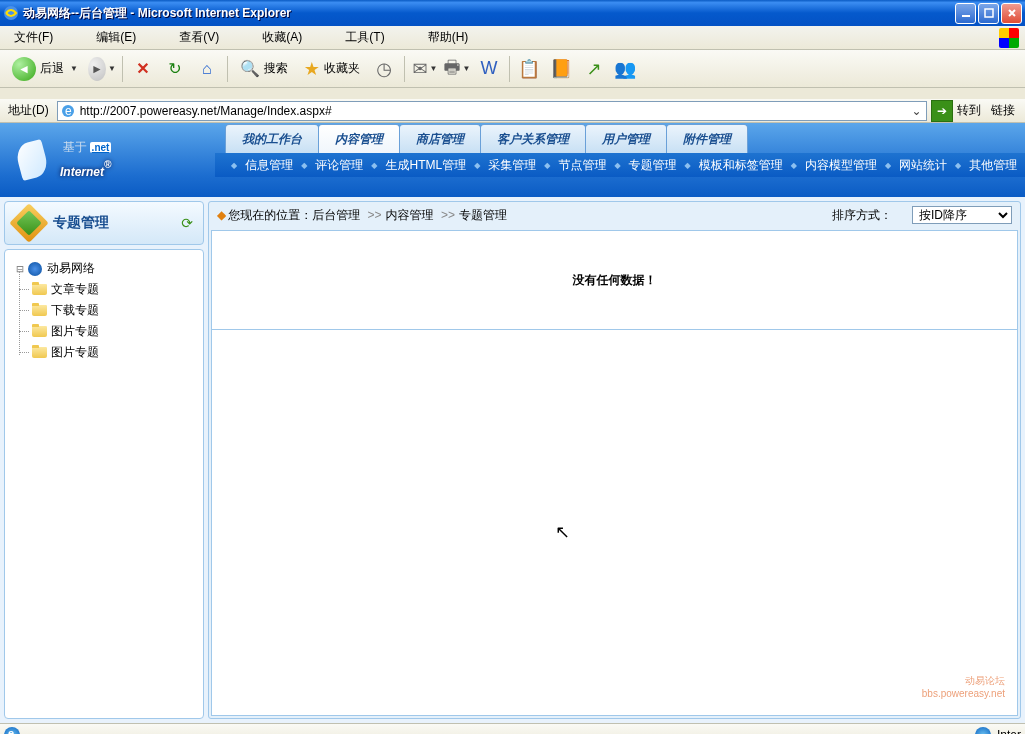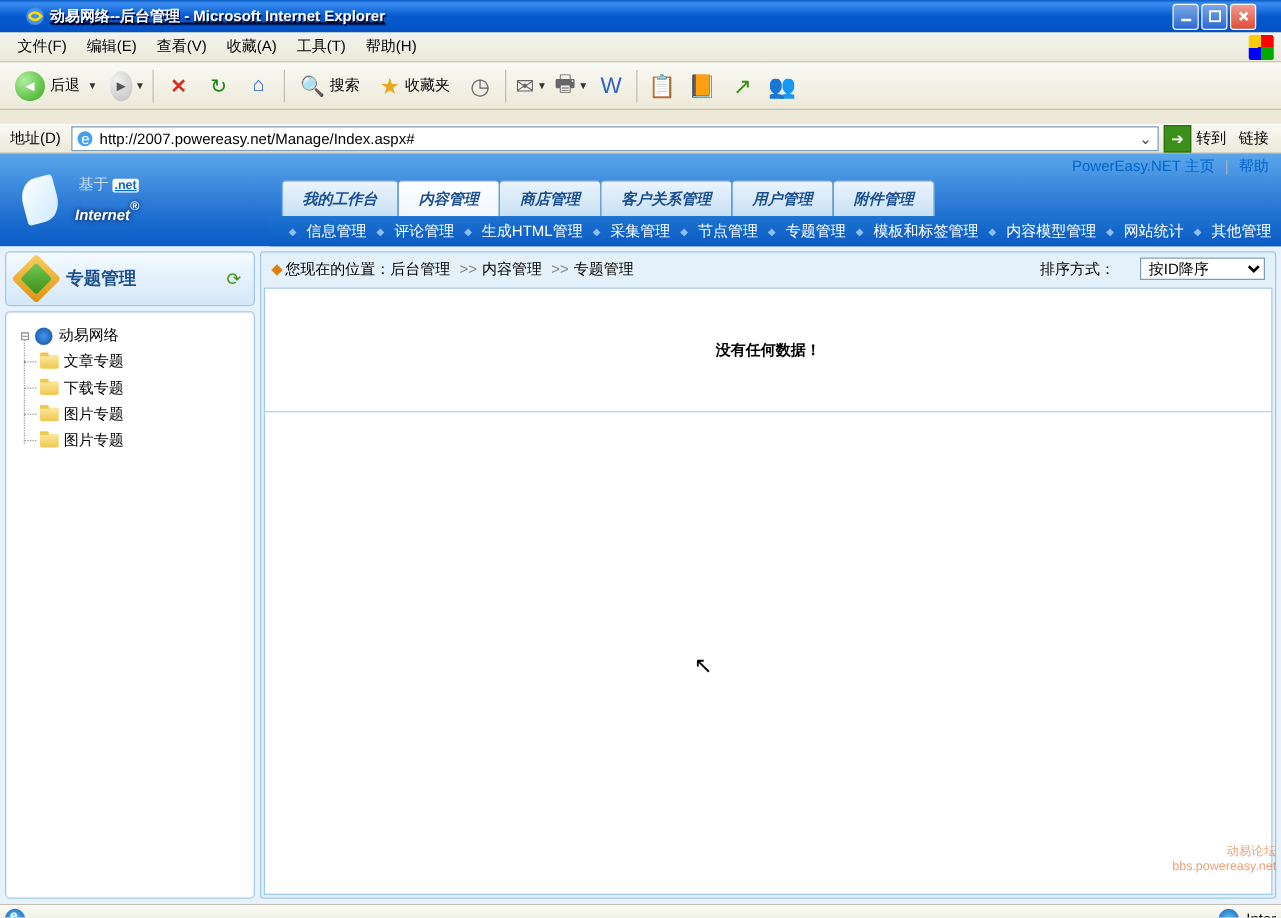--- a/index.html
+++ b/index.html
@@ -1,28 +1,28 @@
 <!DOCTYPE html>
 <html><head>
   <meta charset="utf-8">
   <style>
     * { margin: 0; padding: 0; box-sizing: border-box; font-family: "SimSun", "宋体", Arial, sans-serif; font-size: 12px; }
     body { width: 1025px; height: 734px; background: #ece9d8; overflow: hidden; }
     
     
-    .titlebar { height: 26px; background: linear-gradient(to bottom, #0a5bc4, #3b8df2 10%, #0559cc 50%, #0452c5); display: flex; align-items: center; padding: 0 20px; text-decoration: underline; }
+    .titlebar { height: 26px; background: linear-gradient(to bottom, #0a5bc4, #3b8df2 10%, #0559cc 50%, #0452c5); display: flex; align-items: center; padding: 0 3px; }
     .titlebar .tb-icon { width: 16px; height: 16px; margin-right: 4px; }
     .titlebar .title { color: #fff; font-weight: bold; flex: 1; text-shadow: 1px 1px 0 #003; }
     .win-btn { width: 21px; height: 21px; margin-left: 2px; border: 1px solid #fff; border-radius: 3px; display: flex; align-items: center; justify-content: center; color: #fff; font-weight: bold; }
     .win-min { background: linear-gradient(to bottom, #7ba6e8, #2c6ad0); }
     .win-max { background: linear-gradient(to bottom, #7ba6e8, #2c6ad0); }
     .win-close { background: linear-gradient(to bottom, #f09b90, #e04d36); }
 
     
-    .menubar { height: 24px; background: linear-gradient(to bottom, #f3f3ee, #ece9d8); display: flex; align-items: center; padding: 0 6px; border-bottom: 1px solid #c0c0b0; }
+    .menubar { height: 24px; background: linear-gradient(to bottom, #f3f3ee, #ece9d8); display: flex; align-items: center; padding: 0 6px; border-bottom: 1px solid #c0c0b0; gap: 27px; }
     .menubar .menu-item { padding: 2px 8px; cursor: default; }
     .win-flag { width: 20px; height: 20px; margin-left: auto; background: conic-gradient(#f00 0 25%, #0a0 0 50%, #00f 0 75%, #fc0 0); border-radius: 2px; }
 
     
     .toolbar { height: 38px; background: linear-gradient(to bottom, #fafaf5, #ece9d8); display: flex; align-items: center; padding: 0 6px; border-bottom: 1px solid #c0c0b0; gap: 4px; }
     .tb-btn { width: 28px; height: 28px; display: flex; align-items: center; justify-content: center; border-radius: 3px; }
     .tb-btn.large { width: auto; padding: 0 6px; gap: 4px; }
     .tb-sep { width: 1px; height: 26px; background: #c0c0b0; margin: 0 2px; }
     .circle-green { width: 24px; height: 24px; border-radius: 50%; background: radial-gradient(circle at 30% 30%, #aef0a0, #38a818); display: flex; align-items: center; justify-content: center; color: #fff; }
     .circle-grey { width: 24px; height: 24px; border-radius: 50%; background: radial-gradient(circle at 30% 30%, #f0f0f0, #c0c0c0); display: flex; align-items: center; justify-content: center; color: #555; }
@@ -108,21 +108,21 @@
     
     .data-below { flex: 1; background: #fff; border: 1px solid #a0c8ea; border-top: none; }
 
     
     .statusbar { height: 22px; background: linear-gradient(to bottom, #fafaf5, #ece9d8); border-top: 1px solid #c0c0b0; display: flex; align-items: center; padding: 0 4px; gap: 6px; }
     .sb-icon { width: 16px; height: 16px; }
     .sb-ie { background: radial-gradient(circle, #6ac0f0, #0a60c0); border-radius: 50%; position: relative; }
     .sb-ie::after { content: "e"; position: absolute; color: #fff; font: bold 11px Arial; left: 4px; top: 0; }
     .sb-text { flex: 1; }
     .sb-globe { width: 16px; height: 16px; background: radial-gradient(circle, #6ac0f0, #0a60c0); border-radius: 50%; }
-    .watermark { position: absolute; right: 4px; bottom: 24px; opacity: 0.6; font-size: 10px; color: #e06020; text-align: right; }
+    .watermark { position: absolute; right: 20px; bottom: 24px; opacity: 0.6; font-size: 10px; color: #e06020; text-align: right; }
 
     
     .cursor { position: absolute; left: 555px; top: 398px; font-size: 18px; color: #000; pointer-events: none; }
   </style>
 </head>
 <body>
 
 <div class="titlebar">
   <svg class="tb-icon" viewBox="0 0 16 16">
       <circle cx="8" cy="8" r="7" fill="#4a90e8"></circle>
@@ -235,25 +235,20 @@
 <div class="content">
   <div class="app-header">
     <div class="logo-area">
       <div class="logo-leaf"></div>
       <div class="logo-text">
         <div class="logo-small"><span>基于</span> <span class="logo-net">.net</span></div>
         <div class="logo-main"><span>Internet</span><sup>®</sup></div>
       </div>
     </div>
     <div class="header-right">
-      <div class="header-top">
-        <a>PowerEasy.NET 主页</a>
-        <span class="hsep">|</span>
-        <a>帮助</a>
-      </div>
       <div class="main-tabs">
         <div class="main-tab">我的工作台</div>
         <div class="main-tab active">内容管理</div>
         <div class="main-tab">商店管理</div>
         <div class="main-tab">客户关系管理</div>
         <div class="main-tab">用户管理</div>
         <div class="main-tab">附件管理</div>
       </div>
       <div class="subnav">
         <span class="dot">◆</span>

